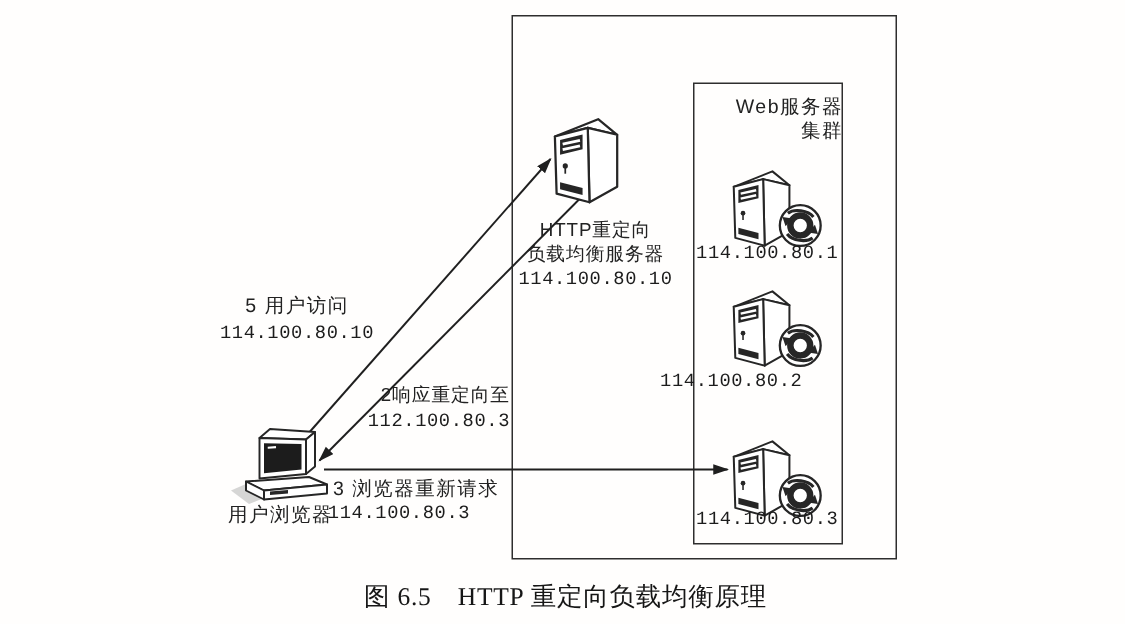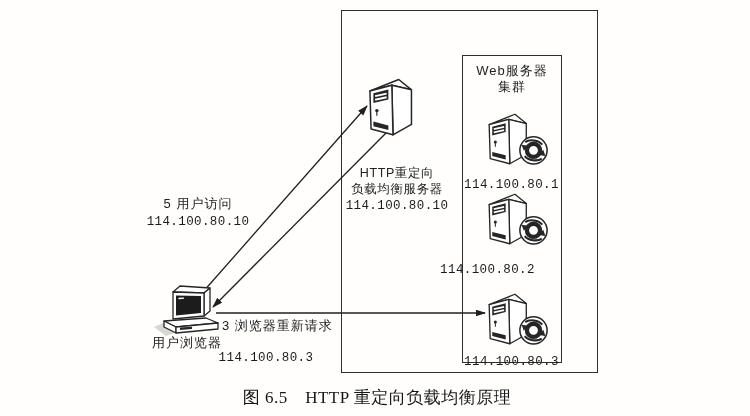--- a/index.html
+++ b/index.html
@@ -4,37 +4,37 @@
 <style>
   html,body{margin:0;padding:0;background:#fff;}
   .canvas{
     position:relative;width:750px;height:416px;background:#fffefd;overflow:hidden;
     font-family:"Liberation Sans",sans-serif;color:#262626;
   }
   .abs{position:absolute;}
   .box{position:absolute;border:1.6px solid #2e2e2e;background:transparent;box-sizing:border-box;}
   .cjk{font-size:13px;letter-spacing:1px;line-height:16px;color:#222;}
   .cjk-sm{font-size:12.5px;letter-spacing:0.6px;line-height:15.5px;color:#222;}
-  .mono{font-family:"Liberation Mono",monospace;font-size:12.5px;letter-spacing:0.4px;color:#1c1c1c;line-height:15px;margin-top:16px;}
+  .mono{font-family:"Liberation Mono",monospace;font-size:12.5px;letter-spacing:0.4px;color:#1c1c1c;line-height:15px;}
   .center{text-align:center;}
   .right{text-align:right;}
   .nowrap{white-space:nowrap;}
   .caption{font-family:"Liberation Serif",serif;font-size:17px;color:#161616;letter-spacing:0.5px;}
   svg{display:block;}
   .arrows{position:absolute;left:0;top:0;pointer-events:none;}
 </style>
 </head>
 <body>
 
 <div class="canvas">
 
   <div class="box" style="left:341px;top:10px;width:257px;height:363px;"></div>
 
   <div class="box" style="left:462px;top:55px;width:100px;height:308px;border-width:1.4px;"></div>
-  <div class="abs cjk center" style="left:462px;top:63px;width:100px;">
+  <div class="abs cjk center" style="left:462px;top:63px;width:100px;text-align:right;">
     <div>Web服务器</div>
     <div>集群</div>
   </div>
 
   <svg class="arrows" width="750" height="416" viewBox="0 0 750 416">
     <defs>
       <marker id="ah" markerWidth="11" markerHeight="8" refX="9.5" refY="3.5" orient="auto" markerUnits="userSpaceOnUse">
         <path d="M0 0 L10.5 3.5 L0 7 Z" fill="#1f1f1f"></path>
       </marker>
     </defs>
@@ -51,21 +51,21 @@
         <path d="M5 13 L24 8 L25 51 L6 46 Z"></path>
       </g>
       <path d="M8 15 L21 11.8 L21 20.3 L8 23.5 Z" fill="#262626"></path>
       <path d="M9.5 17.4 L19.5 15.2" stroke="#fff" stroke-width="1.6"></path>
       <path d="M9.5 20.6 L19.5 18.4" stroke="#fff" stroke-width="1.6"></path>
       <circle cx="11" cy="30" r="1.5" fill="#262626"></circle>
       <path d="M11 31 L11 34.5" stroke="#262626" stroke-width="1"></path>
       <path d="M8 39.5 L21 42.8 L21 46.8 L8 43.5 Z" fill="#262626"></path>
     </svg>
   </div>
-  <div class="abs center" style="left:327px;top:146px;width:140px;margin-top:20px;">
+  <div class="abs center" style="left:327px;top:146px;width:140px;">
     <div class="cjk-sm nowrap">HTTP重定向</div>
     <div class="cjk-sm nowrap">负载均衡服务器</div>
     <div class="mono nowrap" style="margin-top:2px;">114.100.80.10</div>
   </div>
 
   <div class="abs" style="left:484px;top:111px;">
     <svg width="66" height="56" viewBox="0 0 64 54">
       <g stroke="#262626" stroke-width="1.3" stroke-linejoin="round" fill="#fff">
         <path d="M5 13 L30 3 L41 12 L24 8 Z"></path>
         <path d="M24 8 L41 12 L41 42 L25 51 Z"></path>
@@ -157,19 +157,23 @@
       <path d="M28 44.6 L40 43.7 L40 46 L28 47 Z" fill="#262626"></path>
     </svg>
   </div>
   <div class="abs cjk center nowrap" style="left:137px;top:335px;width:100px;">用户浏览器</div>
 
   <div class="abs center" style="left:128px;top:196px;width:140px;">
     <div class="cjk nowrap">5 用户访问</div>
     <div class="mono nowrap" style="margin-top:3px;">114.100.80.10</div>
   </div>
 
+  <div class="abs right" style="left:221px;top:256px;width:119px;">
+    <div class="cjk-sm nowrap">2响应重定向至</div>
+    <div class="mono nowrap" style="margin-top:2px;">112.100.80.3</div>
+  </div>
 
   <div class="abs cjk nowrap" style="left:222px;top:318px;">3 浏览器重新请求</div>
   <div class="abs mono center nowrap" style="left:206px;top:335px;width:120px;">114.100.80.3</div>
 
   <div class="abs caption center nowrap" style="left:125px;top:386px;width:504px;">图 6.5　HTTP 重定向负载均衡原理</div>
 
 </div>
 
 </body></html>

